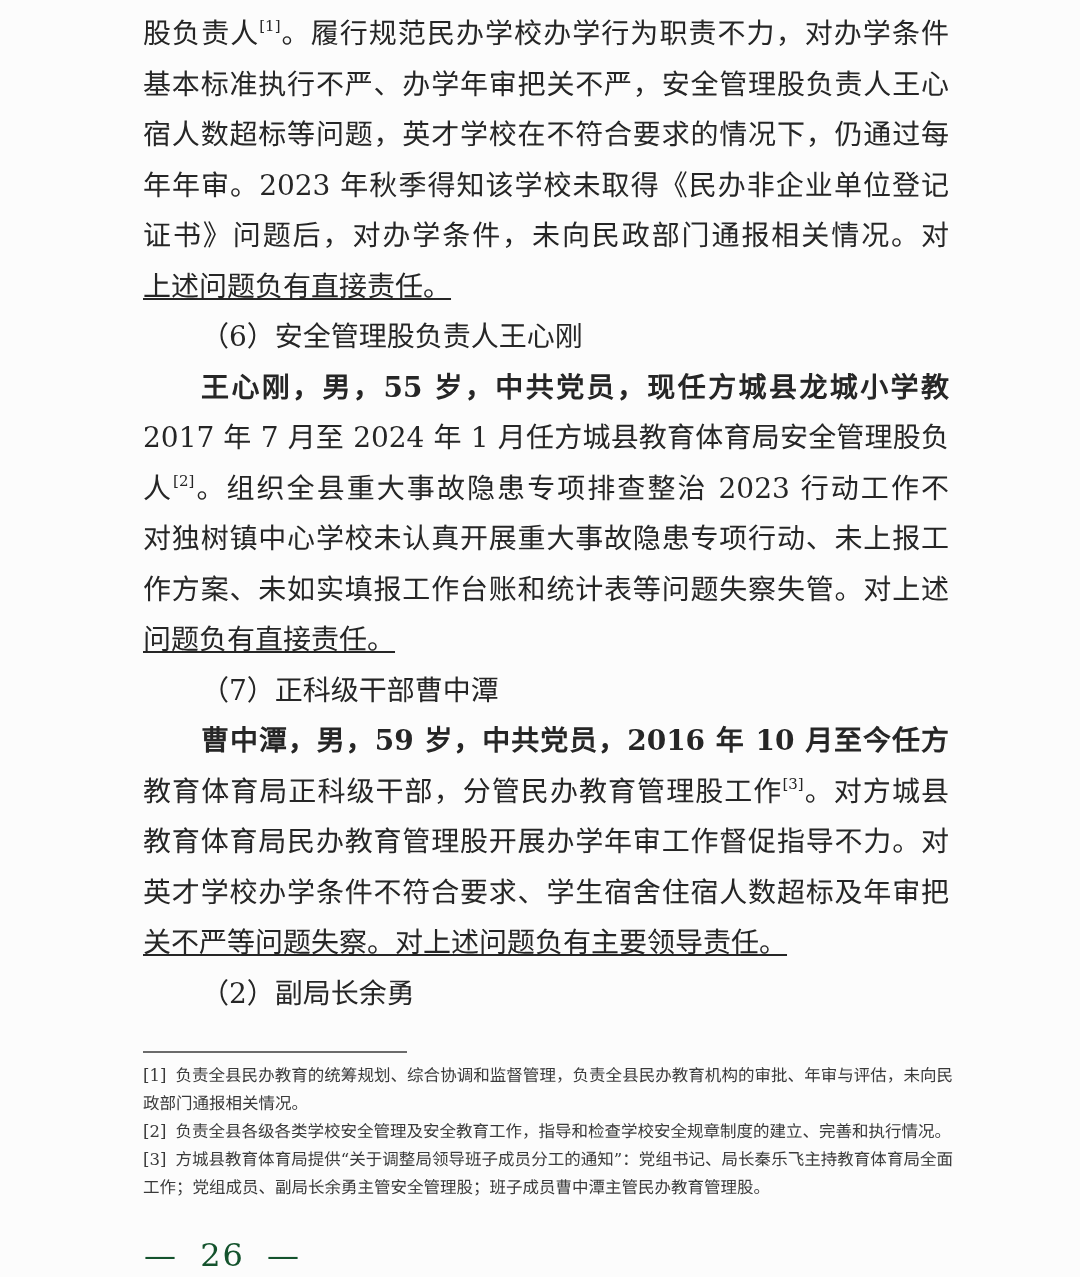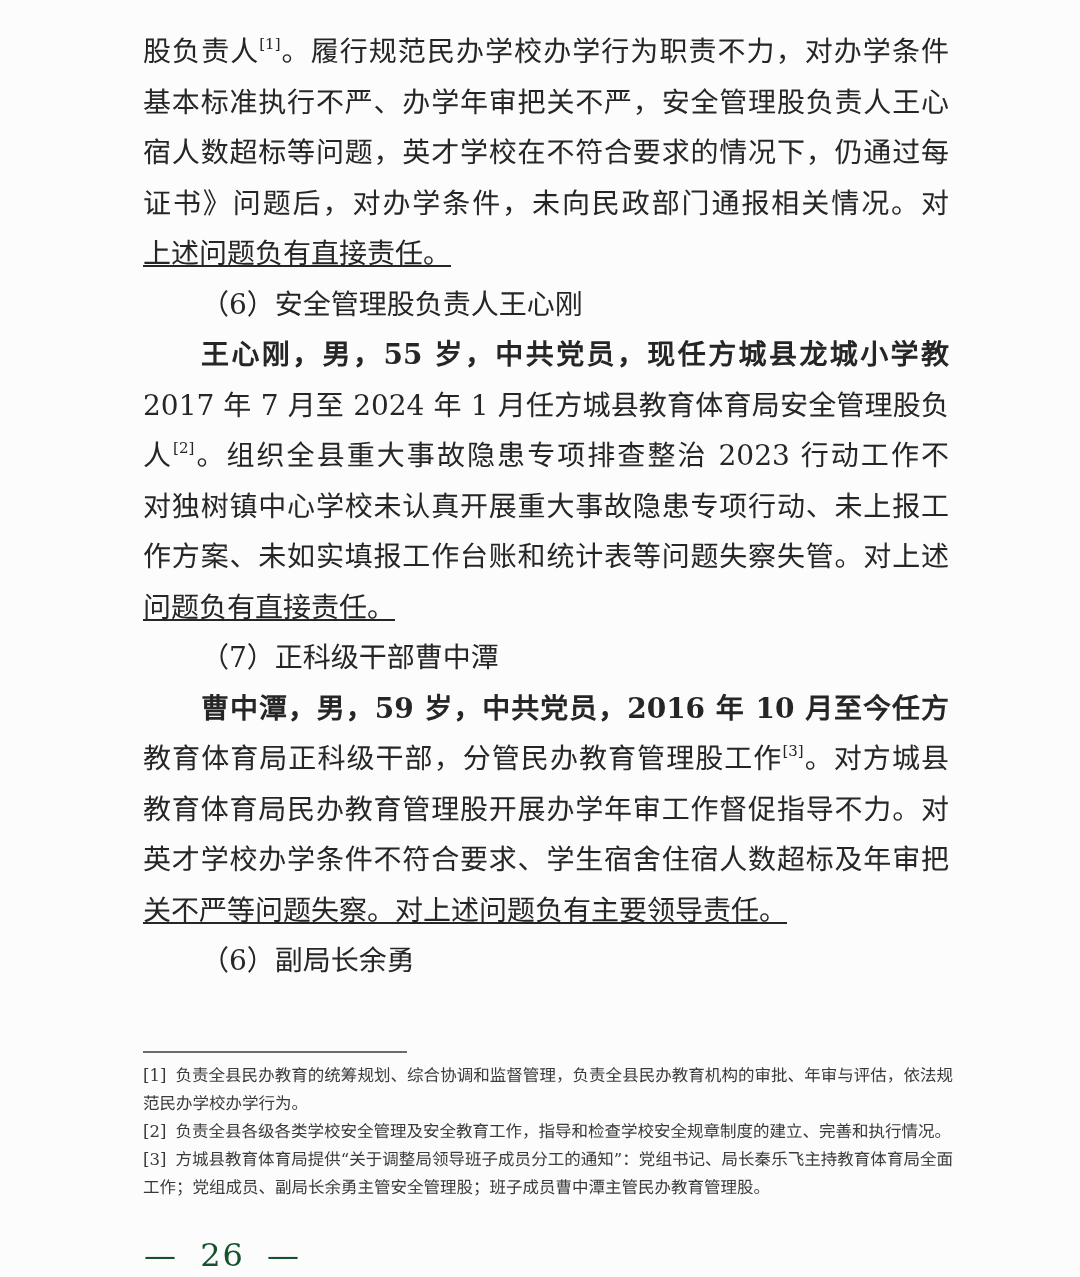--- a/index.html
+++ b/index.html
@@ -13,21 +13,21 @@
     height: 1277px;
     margin: 0 auto;
     background: #fcfcfc;
     overflow: hidden;
     font-family: "DejaVu Serif", "Liberation Serif", serif;
     color: #222;
   }
   
   .body-text {
     position: absolute;
-    top: 27px;
+    top: 9px;
     left: 143px;
     width: 806px;
     font-size: 28px;
     color: #262626;
   }
   .line {
     line-height: 50.5px;
     height: 50.5px;
     overflow: hidden;
     white-space: normal;
@@ -99,20 +99,21 @@
 <div class="page">
 
   <main class="body-text">
 
     <div class="line fill"><span>股负责人</span><sup class="fn-ref">[1]</sup><span>。履行规范民办学校办学行为职责不力，对办学条件</span></div>
 
     <div class="line fill"><span>基本标准执行不严、办学年审把关不严，安全管理股负责人王心刚</span></div>
 
     <div class="line fill"><span>宿人数超标等问题，英才学校在不符合要求的情况下，仍通过每</span></div>
 
+    <div class="line fill"><span>年年审。2023 年秋季得知该学校未取得《民办非企业单位登记</span></div>
 
     <div class="line fill"><span>证书》问题后，对办学条件，未向民政部门通报相关情况。对</span></div>
 
     <div class="line end"><span>上述问题负有直接责任。</span></div>
 
     <div class="line head"><span>（6）安全管理股负责人王心刚</span></div>
 
     <div class="line fill indent"><span>王心刚，男，55 岁，中共党员，现任方城县龙城小学教师，</span></div>
 
     <div class="line fill"><span>2017 年 7 月至 2024 年 1 月任方城县教育体育局安全管理股负责</span></div>
@@ -130,27 +131,27 @@
     <div class="line fill indent"><span>曹中潭，男，59 岁，中共党员，2016 年 10 月至今任方城县</span></div>
 
     <div class="line fill"><span>教育体育局正科级干部，分管民办教育管理股工作</span><sup class="fn-ref">[3]</sup><span>。对方城县</span></div>
 
     <div class="line fill"><span>教育体育局民办教育管理股开展办学年审工作督促指导不力。对</span></div>
 
     <div class="line fill"><span>英才学校办学条件不符合要求、学生宿舍住宿人数超标及年审把</span></div>
 
     <div class="line end"><span>关不严等问题失察。对上述问题负有主要领导责任。</span></div>
 
-    <div class="line head"><span>（6）副局长余勇</span></div>
+    <div class="line head"><span>（2）副局长余勇</span></div>
 
   </main>
 
   <div class="footnote-sep"></div>
 
   <section class="footnotes">
-    <p class="footnote"><span class="marker">[1]</span><span class="fn-text">负责全县民办教育的统筹规划、综合协调和监督管理，负责全县民办教育机构的审批、年审与评估，依法规范民办学校办学行为。</span></p>
+    <p class="footnote"><span class="marker">[1]</span><span class="fn-text">负责全县民办教育的统筹规划、综合协调和监督管理，负责全县民办教育机构的审批、年审与评估，未向民政部门通报相关情况。</span></p>
     <p class="footnote"><span class="marker">[2]</span><span class="fn-text">负责全县各级各类学校安全管理及安全教育工作，指导和检查学校安全规章制度的建立、完善和执行情况。</span></p>
     <p class="footnote"><span class="marker">[3]</span><span class="fn-text">方城县教育体育局提供“关于调整局领导班子成员分工的通知”：党组书记、局长秦乐飞主持教育体育局全面工作；党组成员、副局长余勇主管安全管理股；班子成员曹中潭主管民办教育管理股。</span></p>
   </section>
 
   <div class="page-number">— 26 —</div>
 
 </div>
 
 </body></html>

